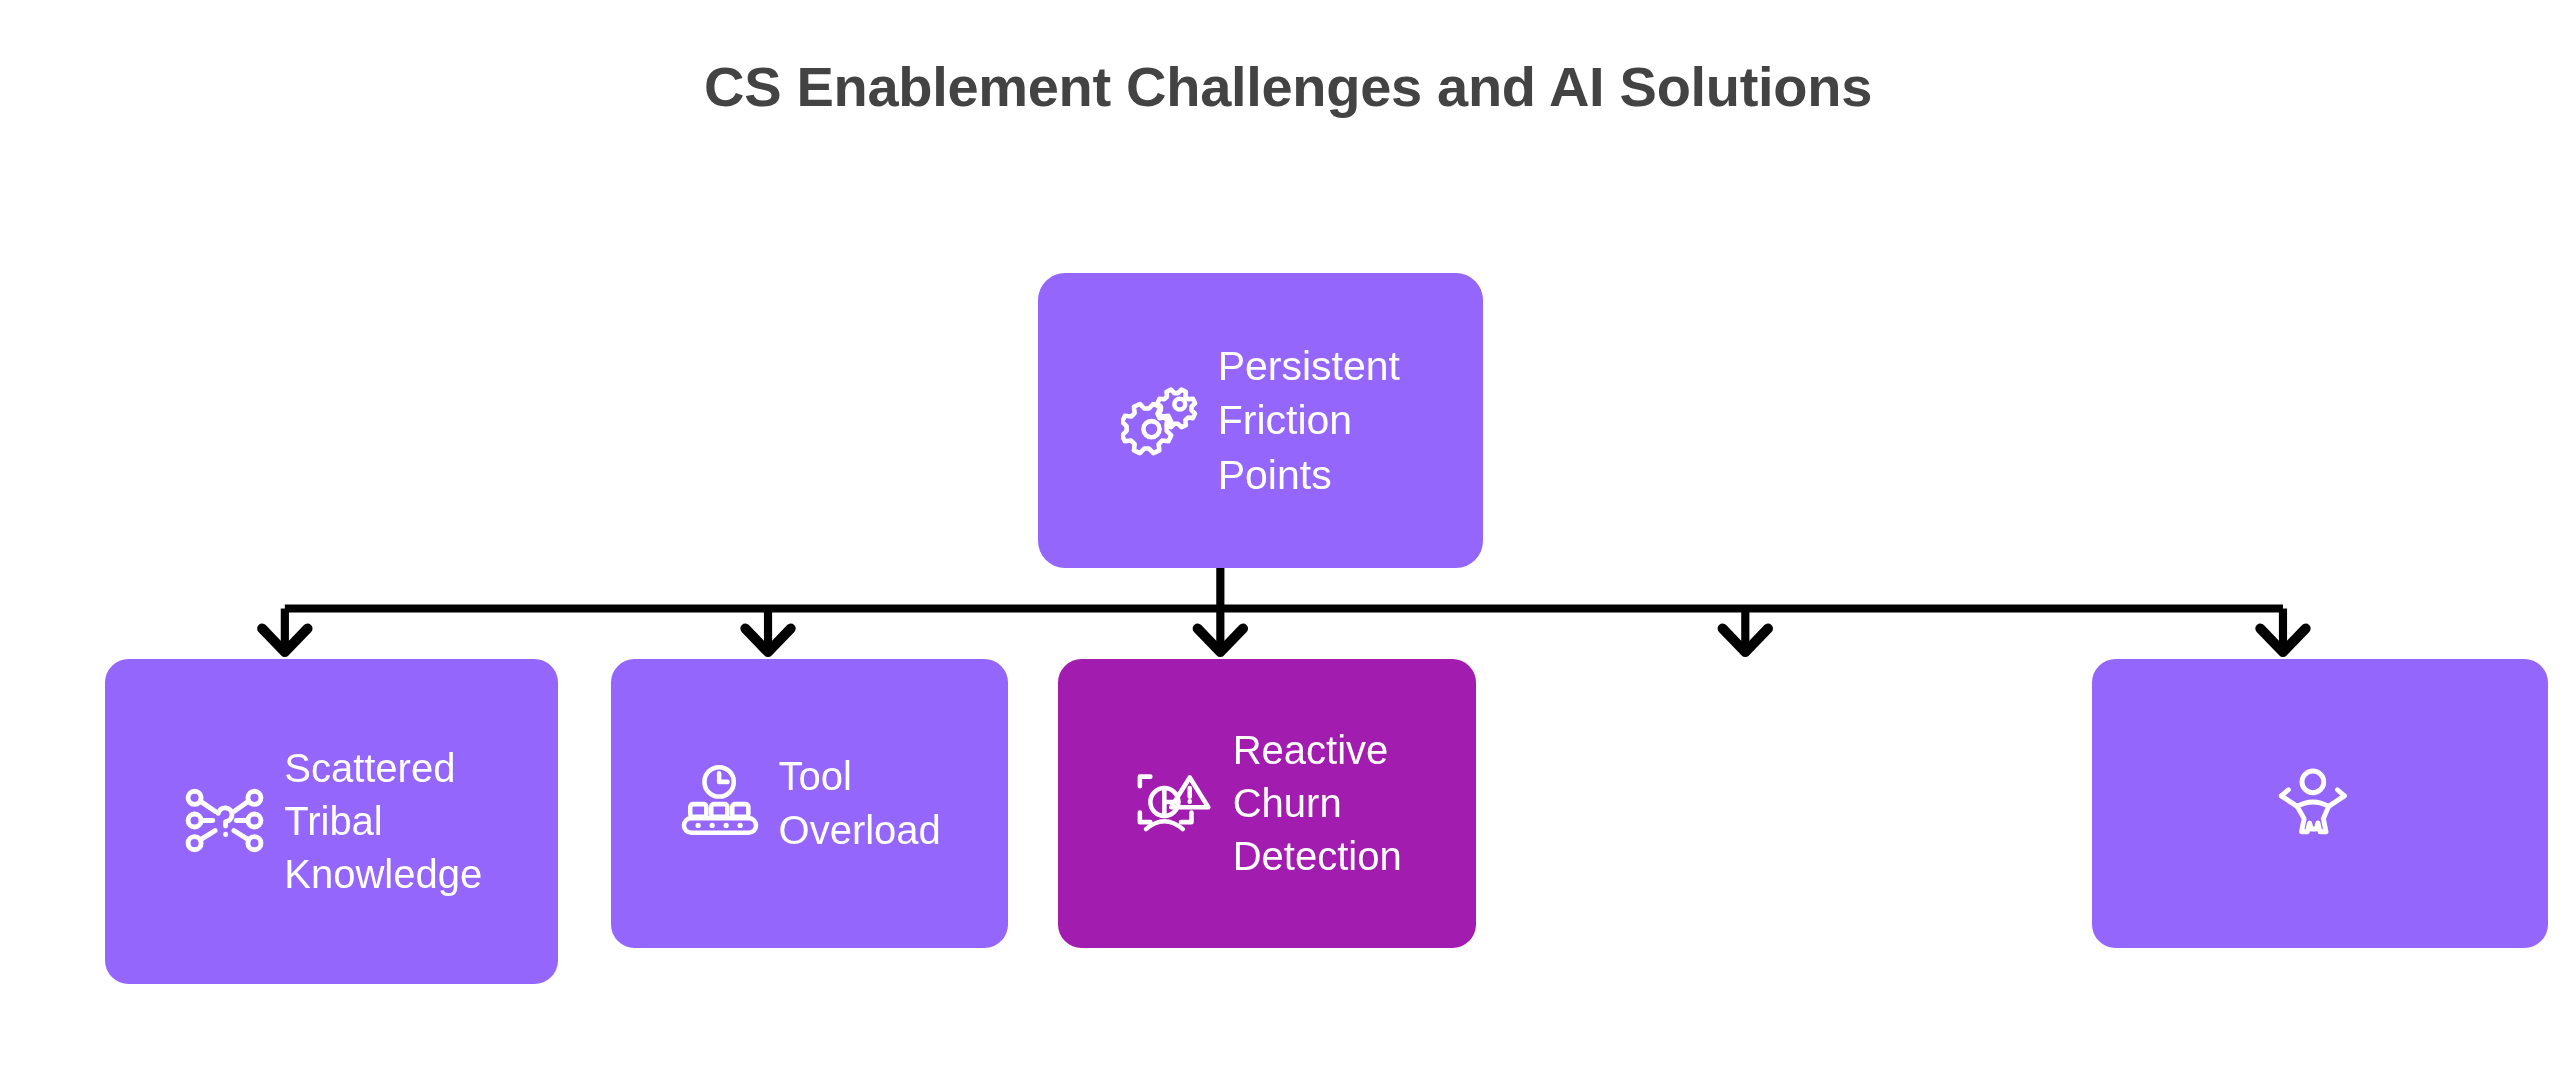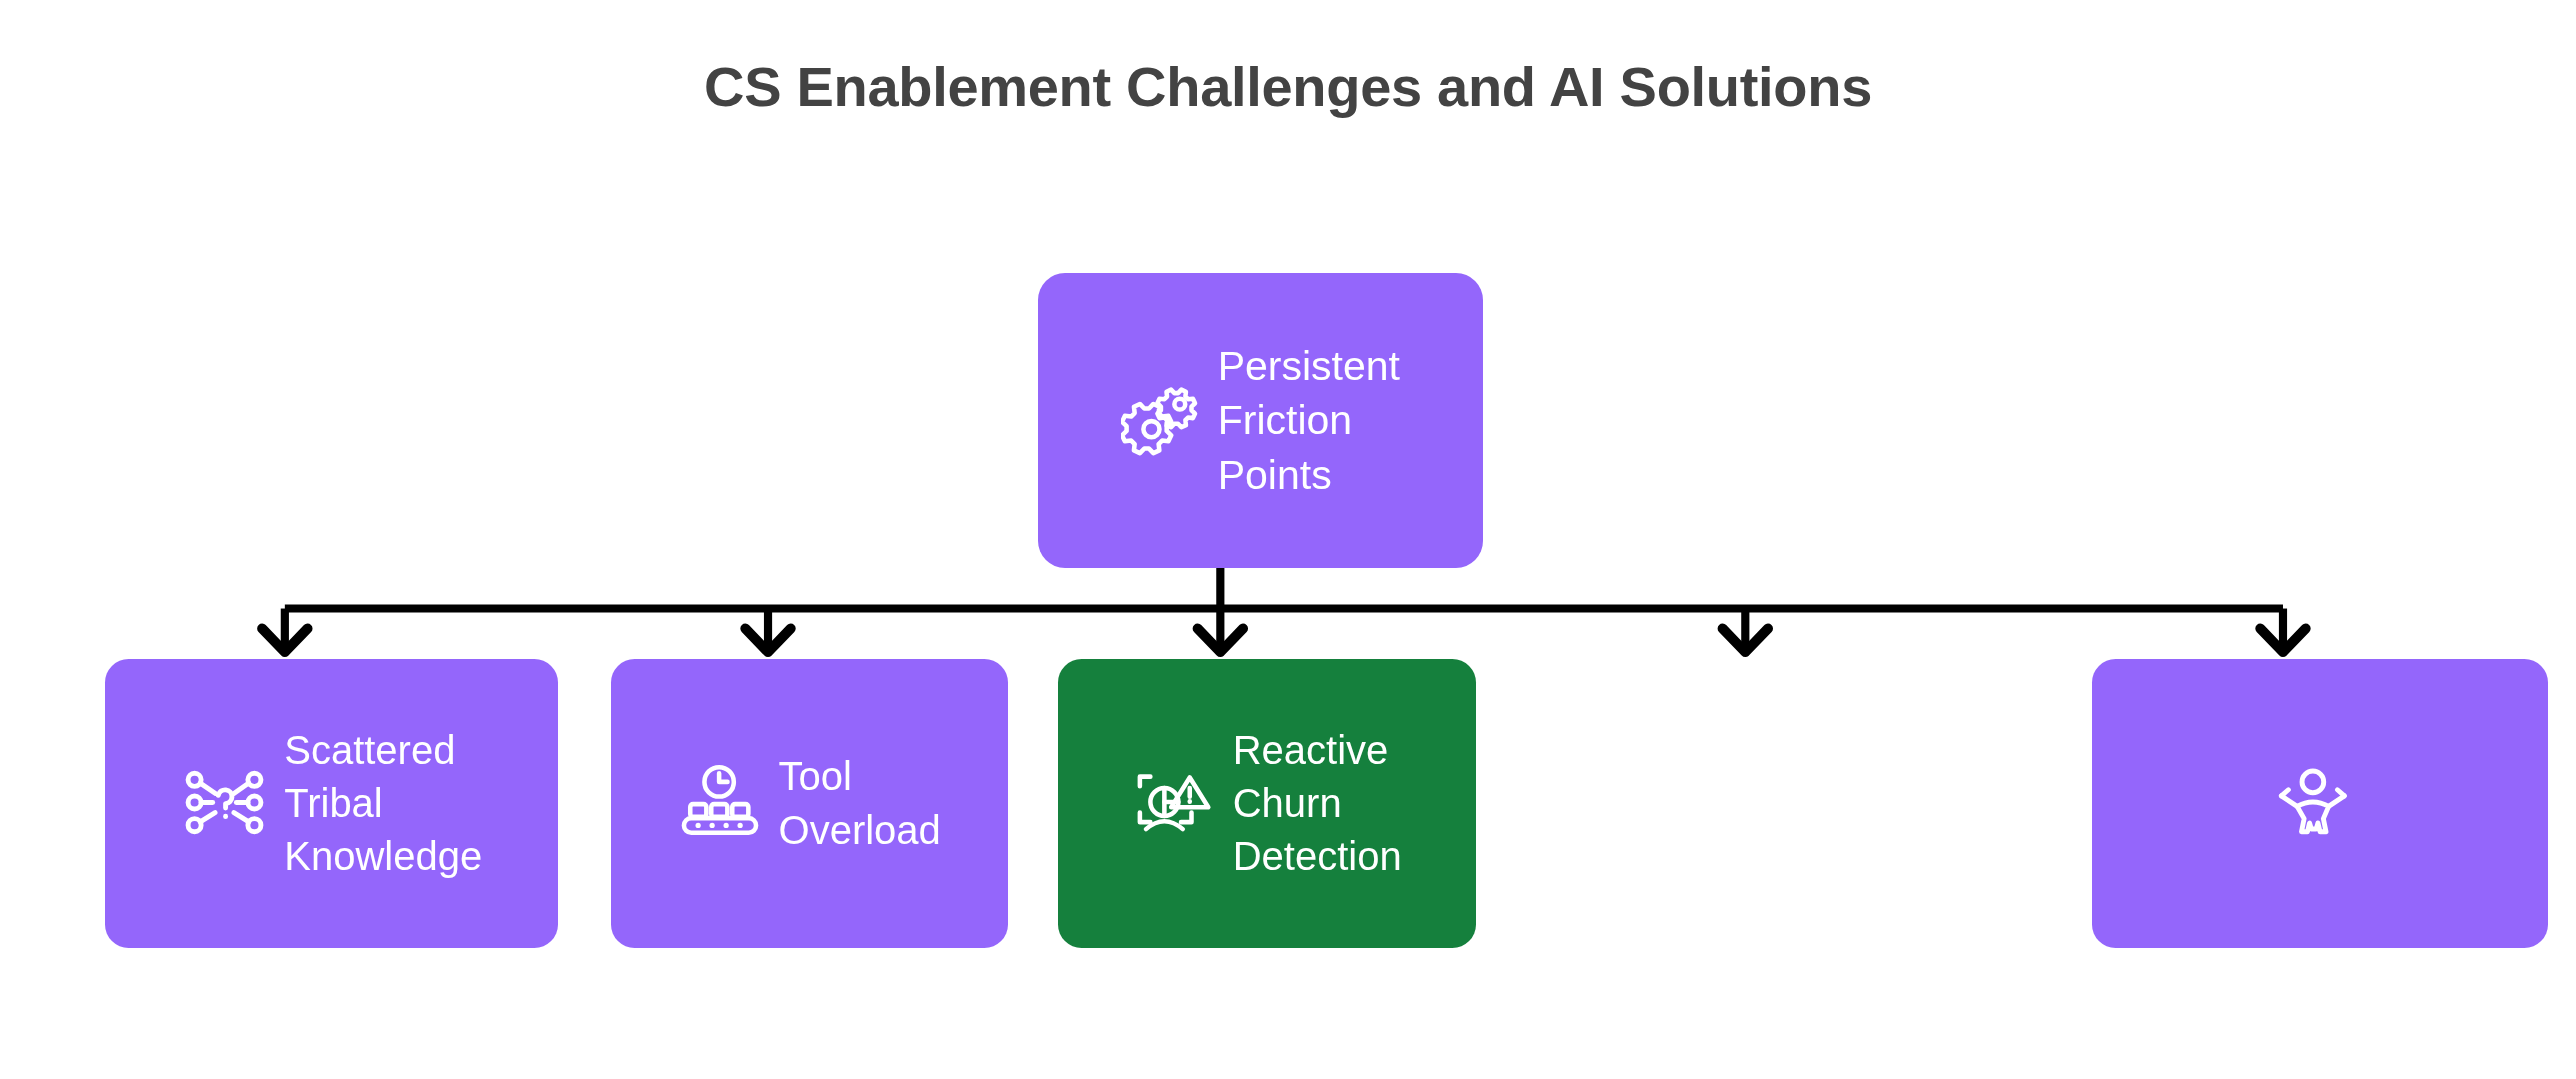--- a/index.html
+++ b/index.html
@@ -74,21 +74,21 @@
   #node-root {
     left: 998px;
     top: 273px;
     width: 445px;
     height: 295px;
     border-radius: 27px;
   }
   #node-root .node-label { font-size: 41px; }
   #node-root .node-icon { margin-right: 12.7px; }
 
-  #node-child-0 { left: 65px;   top: 659px; width: 453px; height: 289px; align-items: center; }
+  #node-child-0 { left: 65px;   top: 659px; width: 453px; height: 325px; align-items: center; }
   #node-child-1 { left: 571px;  top: 659px; width: 397px; height: 289px; }
   #node-child-2 { left: 1018px; top: 659px; width: 418px; height: 289px; }
   #node-child-3 { left: 1483px; top: 659px; width: 516px; height: 289px; }
   #node-child-4 { left: 2052px; top: 659px; width: 456px; height: 289px; }
 
   #node-child-0 .node-icon,
   #node-child-1 .node-icon,
   #node-child-2 .node-icon,
   #node-child-3 .node-icon,
   #node-child-4 .node-icon { margin-right: 16.4px; }
@@ -181,21 +181,21 @@
         <circle cx="11.5" cy="37.4" r="1.5" fill="#ffffff" stroke="none"></circle>
         <circle cx="19.5" cy="37.4" r="1.5" fill="#ffffff" stroke="none"></circle>
         <circle cx="27.5" cy="37.4" r="1.5" fill="#ffffff" stroke="none"></circle>
         <circle cx="35.5" cy="37.4" r="1.5" fill="#ffffff" stroke="none"></circle>
       </svg>
     </span>
     <span class="node-label">Tool
 Overload</span>
   </div>
 
-  <div class="node" id="node-child-2" style="background:#15803d">
+  <div class="node" id="node-child-2" style="background:#a21caf">
     <span class="node-icon">
       <svg width="84" height="84" viewBox="0 0 48 48" fill="none" stroke="#ffffff" stroke-width="2.6" stroke-linecap="round" stroke-linejoin="round">
 
         <path d="M4.5 15.0 L4.5 9.5 L10.5 9.5"></path>
         <path d="M4.5 30.0 L4.5 35.5 L10.5 35.5"></path>
         <path d="M34.0 30.0 L34.0 35.5 L28.0 35.5"></path>
 
         <circle cx="18.5" cy="24.0" r="8.0"></circle>
         <path d="M18.5 16.0 L18.5 32.0"></path>
         <path d="M18.5 24.0 L26.5 24.0"></path>

